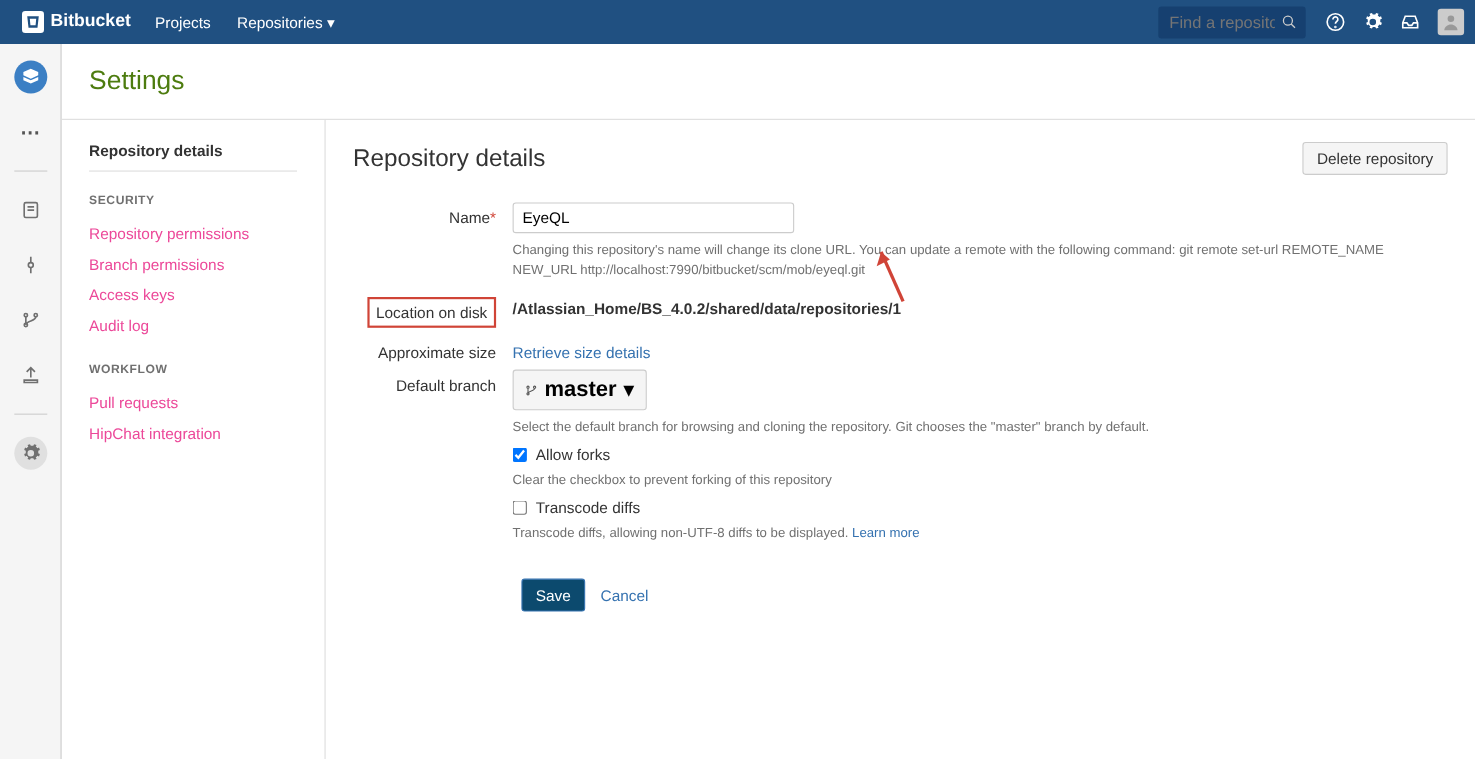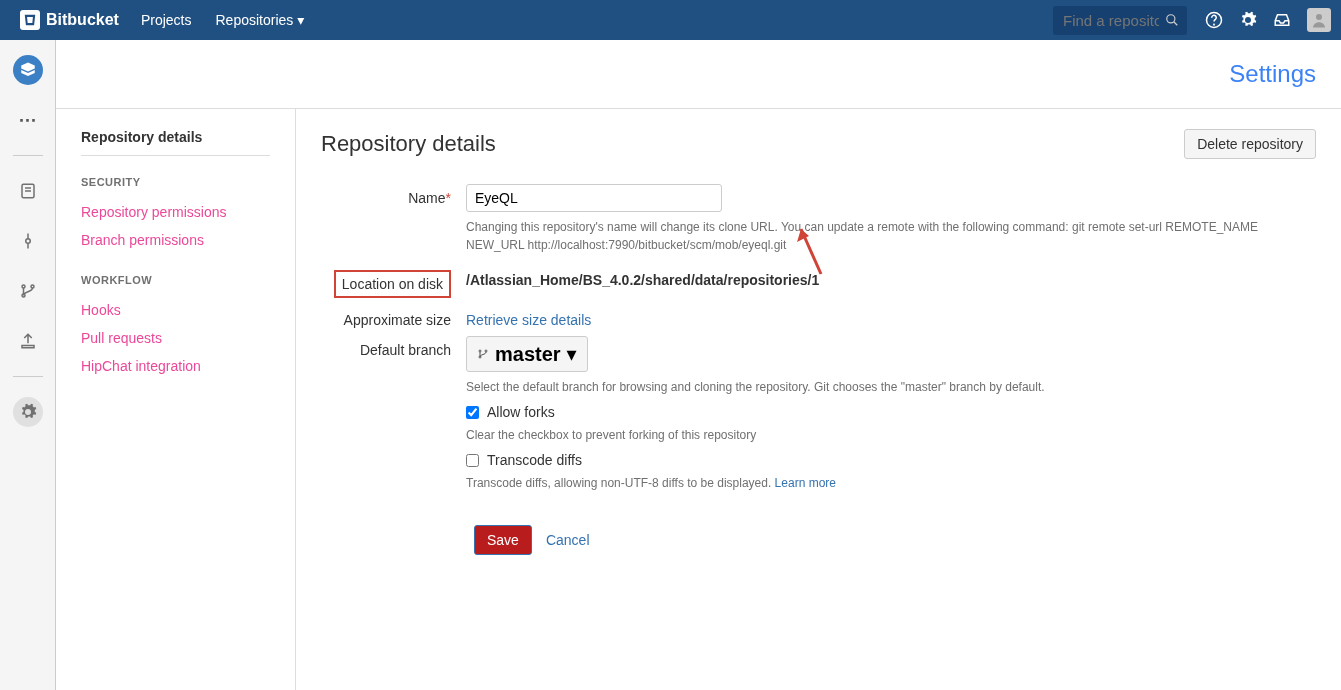--- a/index.html
+++ b/index.html
@@ -19,35 +19,35 @@
 .avatar { width: 24px; height: 24px; background: #ccc; border-radius: 3px; margin-left: 8px; display: flex; align-items: center; justify-content: center; color: #888; }
 
 
 .main-wrap { display: flex; height: calc(100vh - 40px); }
 .rail { width: 56px; background: #f5f5f5; border-right: 1px solid #ccc; display: flex; flex-direction: column; align-items: center; padding-top: 15px; gap: 20px; }
 .rail-item { width: 30px; height: 30px; display: flex; align-items: center; justify-content: center; color: #707070; cursor: pointer; border-radius: 50%; }
 .rail-item.active { background: #3b7fc4; color: #fff; }
 .rail-item.settings-active { background: #e0e0e0; }
 
 .content { flex: 1; display: flex; flex-direction: column; }
-.page-title { font-size: 24px; font-weight: normal; padding: 20px 25px; border-bottom: 1px solid #ddd; color: #3b82f6; text-align: right; }
+.page-title { font-size: 24px; font-weight: normal; padding: 20px 25px; border-bottom: 1px solid #ddd; color: #4d7c0f; }
 
 .body-split { display: flex; flex: 1; }
 .sidebar { width: 240px; border-right: 1px solid #ddd; padding: 20px 25px; }
 .sidebar-heading { font-weight: bold; color: #333; margin-bottom: 10px; font-size: 14px; }
 .sidebar-section-label { font-size: 11px; color: #707070; font-weight: bold; letter-spacing: 0.5px; margin: 20px 0 10px; }
 .sidebar-divider { border: none; border-top: 1px solid #ddd; margin: 10px 0 18px; }
 .sidebar-link { display: block; color: #ec4899; padding: 6px 0; font-size: 14px; cursor: pointer; }
 
 .main { flex: 1; padding: 20px 25px; }
 .main-header { display: flex; align-items: center; margin-bottom: 25px; }
 .main-title { font-size: 22px; font-weight: normal; color: #333; }
 .main-header-spacer { flex: 1; }
 .btn { background: #f5f5f5; border: 1px solid #ccc; border-radius: 3px; padding: 6px 12px; font-size: 14px; cursor: pointer; color: #333; margin-left: 8px; }
-.btn-primary { background: #b91c1c; border-color: #3572b0; color: #fff; }
+.btn-primary { background: #0c4a6e; border-color: #3572b0; color: #fff; }
 
 .form-row { display: flex; align-items: flex-start; margin-bottom: 8px; }
 .form-label { width: 145px; text-align: right; padding-right: 15px; padding-top: 6px; font-size: 14px; color: #333; }
 .form-label .req { color: #d04437; }
 .form-value { flex: 1; padding-top: 6px; }
 .form-input { border: 1px solid #ccc; padding: 5px 8px; font-size: 14px; width: 256px; border-radius: 3px; }
 .help-text { font-size: 12px; color: #707070; margin-top: 6px; line-height: 1.5; max-width: 860px; }
 .highlight-box { border: 2px solid #d04437; padding: 4px 6px; display: inline-block; margin-left: 10px; }
 .path-text { font-weight: bold; font-size: 14px; }
 .link-action { color: #3572b0; cursor: pointer; }
@@ -162,22 +162,23 @@
   <div class="content">
     <h1 class="page-title">Settings</h1>
     <div class="body-split">
 
       <div class="sidebar">
         <div class="sidebar-heading">Repository details</div>
         <hr class="sidebar-divider">
         <div class="sidebar-section-label">SECURITY</div>
         <a class="sidebar-link">Repository permissions</a>
         <a class="sidebar-link">Branch permissions</a>
+        <a class="sidebar-link">Access keys</a>
+        <a class="sidebar-link">Audit log</a>
         <div class="sidebar-section-label">WORKFLOW</div>
-        <a class="sidebar-link">Hooks</a>
         <a class="sidebar-link">Pull requests</a>
         <a class="sidebar-link">HipChat integration</a>
       </div>
 
       <div class="main" style="position:relative;">
         <div class="main-header">
           <h2 class="main-title">Repository details</h2>
           <div class="main-header-spacer"></div>
           <button class="btn">Delete repository</button>
         </div>

